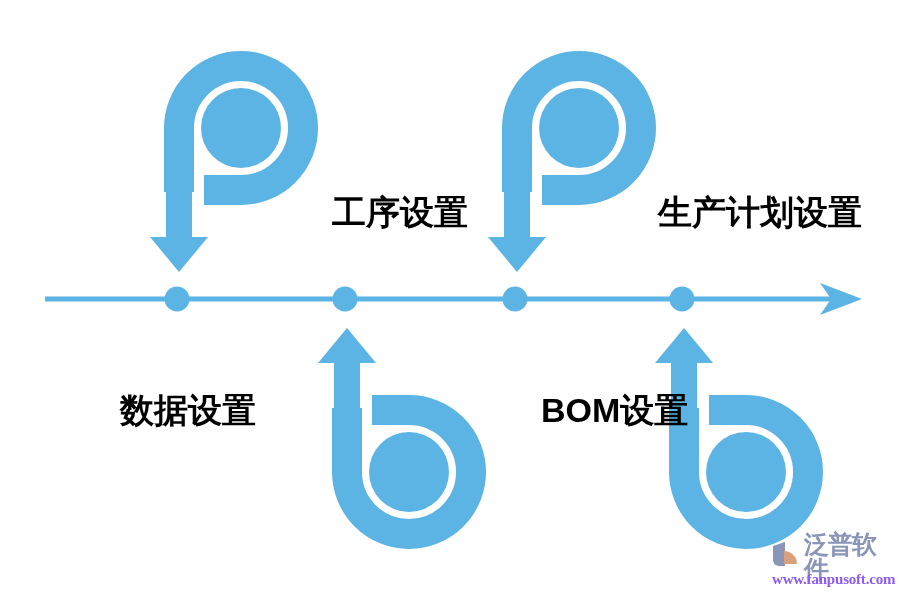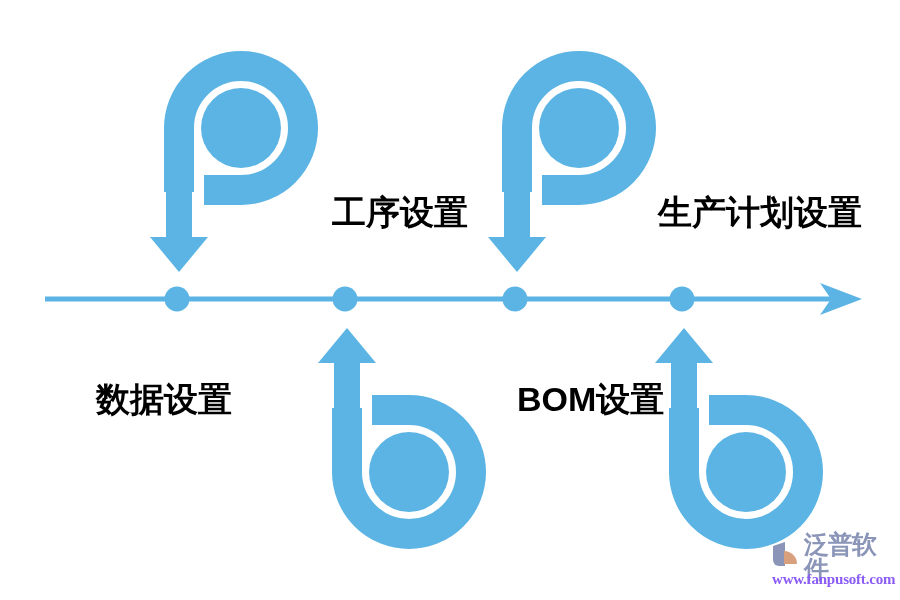--- a/index.html
+++ b/index.html
@@ -33,21 +33,21 @@
     position: absolute;
     white-space: nowrap;
     color: #000000;
     font-weight: 700;
     font-size: 34px;
     line-height: 1;
     letter-spacing: 0px;
     font-family: "Liberation Sans", "DejaVu Sans", sans-serif;
   }
   .label-top    { top: 195px; }
-  .label-bottom { top: 382px; }
+  .label-bottom { top: 393px; margin-left: 24px; }
 
   #label-0 { left: 96px;  }
   #label-1 { left: 332px; }
   #label-2 { left: 517px; }
   #label-3 { left: 658px; }
 
   
   .watermark {
     position: absolute;
     left: 772px;

